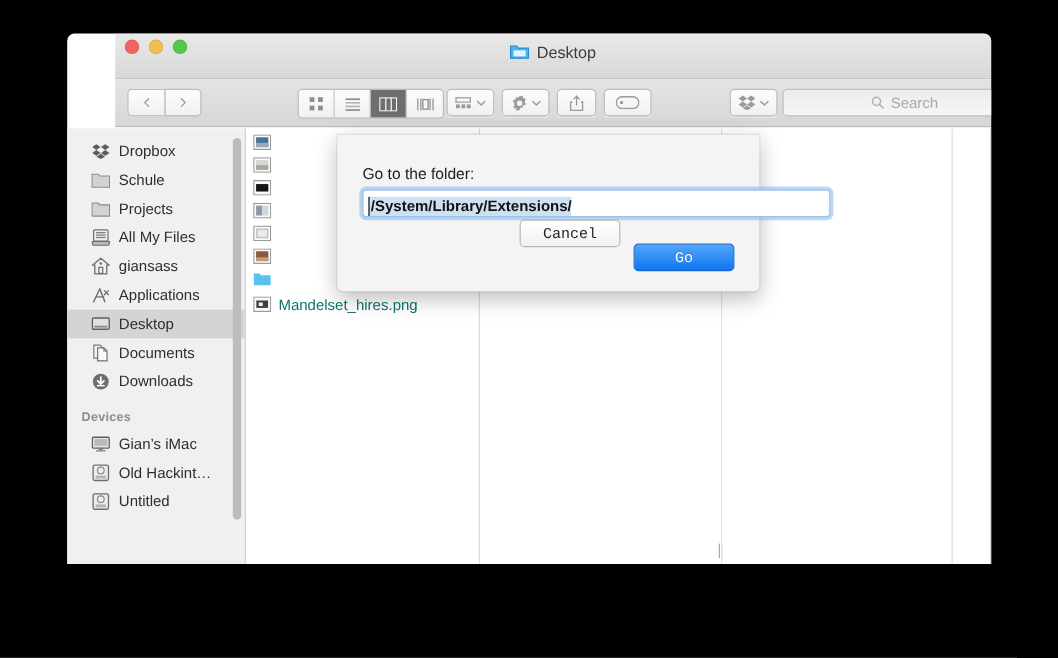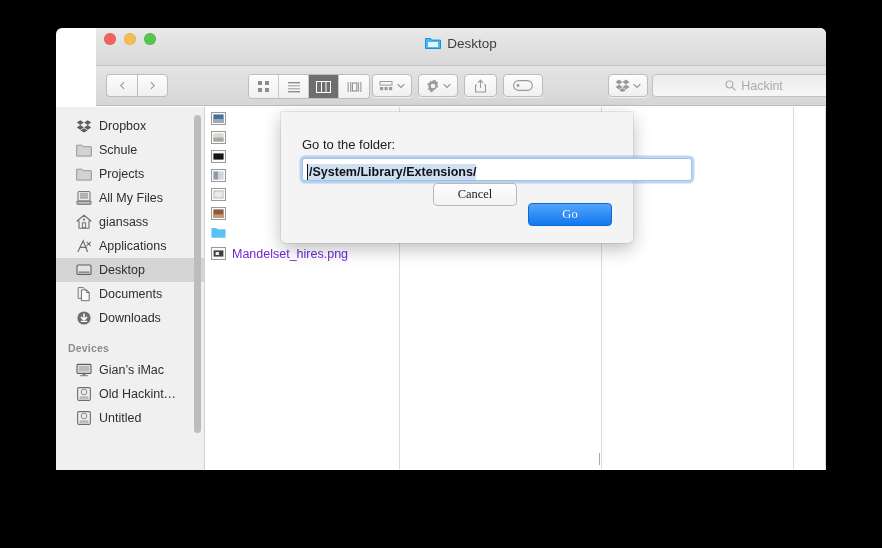--- a/index.html
+++ b/index.html
@@ -156,21 +156,21 @@
     height: 100%;
   }
   #col-1 { width: 195px; }
   #col-2 { width: 202px; }
   #col-3 { width: 192px; }
   #col-4 { flex: 1; }
 
   .frow {
     display: flex; align-items: center;
     height: 19px; padding-left: 6px; gap: 6px;
-    font-size: 12.5px; color: #6d28d9;
+    font-size: 12.5px; color: #0f766e;
   }
   .thumb-icon { width: 15px; height: 13px; flex: none; display: block; }
 
   .col-resizer {
     position: absolute; bottom: 3px; right: -4px;
     width: 9px; height: 14px;
     display: flex; justify-content: center; gap: 2px;
   }
   .col-resizer span {
     width: 1px; height: 12px; background: #a8a8a8; display: block;
@@ -210,21 +210,21 @@
     white-space: pre;
   }
   #sheet-buttons {
     position: absolute; right: 21px; bottom: 17px;
     display: flex; gap: 11px;
   }
   .sheet-btn {
     height: 23px;
     min-width: 84px;
     border-radius: 4px;
-    font-family: Liberation Serif, serif;
+    font-family: Liberation Mono, monospace;
     font-size: 12.5px;
     display: flex; align-items: center; justify-content: center;
   }
   #cancel-button {
     background: linear-gradient(to bottom, #fefefe 0%, #f2f2f2 100%);
     border: 1px solid #b9b9b9;
     color: #1d1d1d;
   }
   #go-button {
     background: linear-gradient(to bottom, #52a5fb 0%, #1077ef 100%);
@@ -351,21 +351,21 @@
       <svg width="8" height="6" viewBox="0 0 8 6">
         <path d="M1 1.5L4 4.5L7 1.5" fill="none" stroke="#9a9a9a" stroke-width="1.2" stroke-linecap="round"></path>
       </svg>
     </div>
 
     <div id="search-field">
       <svg width="11" height="11" viewBox="0 0 11 11">
         <circle cx="4.4" cy="4.4" r="3.4" fill="none" stroke="#b0b0b0" stroke-width="1.2"></circle>
         <path d="M7 7l3 3" stroke="#b0b0b0" stroke-width="1.3" stroke-linecap="round"></path>
       </svg>
-      <span id="search-placeholder">Hackint</span>
+      <span id="search-placeholder">Search</span>
     </div>
   </div>
 
   <div id="window-body">
 
     <div id="sidebar">
 
 
       <div class="side-item">
         <svg class="side-icon" viewBox="0 0 16 16">

